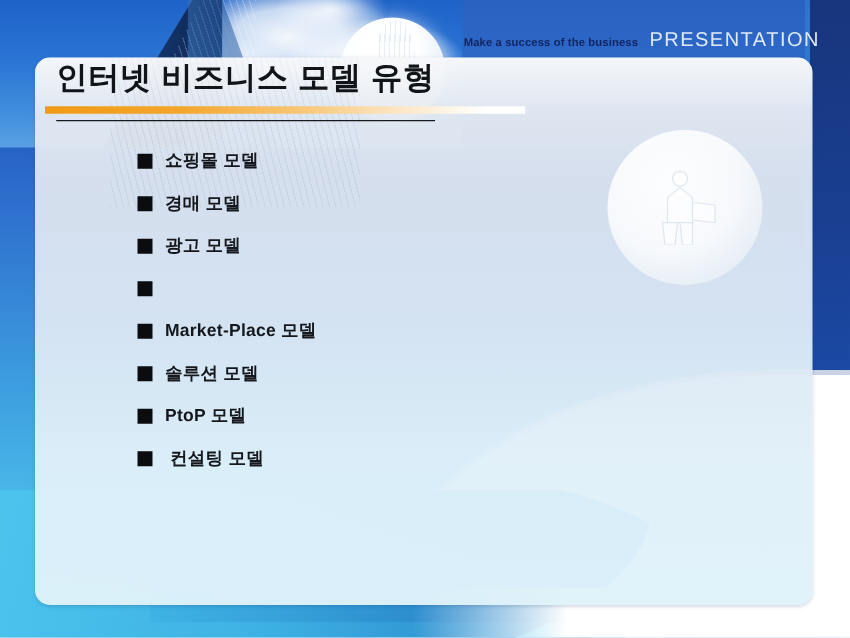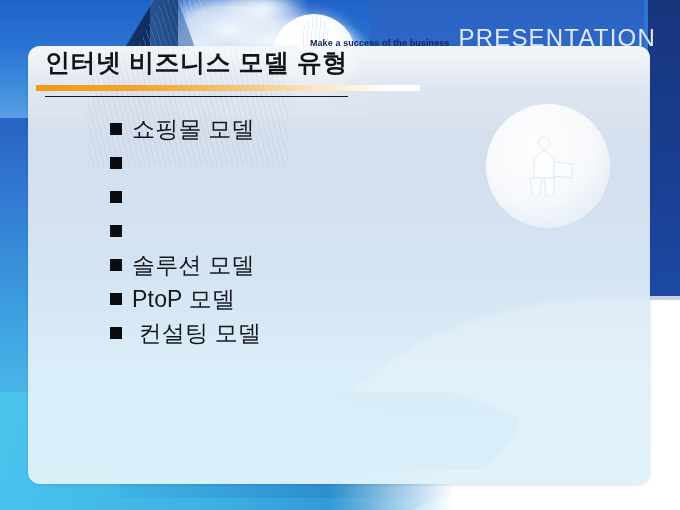--- a/index.html
+++ b/index.html
@@ -166,36 +166,36 @@
 
   
   .hdr{
     position:absolute;right:24px;top:24px;
     display:flex;align-items:baseline;gap:9px;
   }
   .hdr-tag{
     font-size:9px;font-weight:700;color:#11255e;letter-spacing:.1px;white-space:nowrap;
   }
   .hdr-main{
-    font-size:24px;font-weight:400;color:#dfe9f9;letter-spacing:1.2px;white-space:nowrap;
+    font-size:16px;font-weight:400;color:#dfe9f9;letter-spacing:1.2px;white-space:nowrap;
   }
 
   
   .bullets{
     position:absolute;left:110px;top:112px;width:470px;
   }
   .bullet-row{
     display:flex;align-items:center;
     height:34px;
   }
   .bullet-mark{
     width:12px;height:12px;background:#0a0c0f;flex:0 0 auto;margin-right:10px;
   }
   .bullet-text{
-    font-size:23px;font-weight:400;color:#14171c;letter-spacing:.2px;white-space:pre;
+    font-size:14px;font-weight:700;color:#14171c;letter-spacing:.2px;white-space:pre;
   }
 </style>
 </head>
 <body>
 
 <div id="slide">
 
   <div class="bg-blue"></div>
   <div class="bg-sky"></div>
   <div class="bg-right-flat"></div>
@@ -242,31 +242,37 @@
 
   <div class="bullets">
 
     <div class="bullet-row">
       <span class="bullet-mark"></span>
       <span class="bullet-text">쇼핑몰 모델</span>
     </div>
 
     <div class="bullet-row">
       <span class="bullet-mark"></span>
-    </div>
-
-    <div class="bullet-row">
-      <span class="bullet-mark"></span>
-    </div>
-
-
-    <div class="bullet-row">
-      <span class="bullet-mark"></span>
-    </div>
-
+      <span class="bullet-text">경매 모델</span>
+    </div>
+
+    <div class="bullet-row">
+      <span class="bullet-mark"></span>
+      <span class="bullet-text">광고 모델</span>
+    </div>
+
+
+    <div class="bullet-row">
+      <span class="bullet-mark"></span>
+    </div>
+
+    <div class="bullet-row">
+      <span class="bullet-mark"></span>
+      <span class="bullet-text">Market-Place 모델</span>
+    </div>
 
     <div class="bullet-row">
       <span class="bullet-mark"></span>
       <span class="bullet-text">솔루션 모델</span>
     </div>
 
     <div class="bullet-row">
       <span class="bullet-mark"></span>
       <span class="bullet-text">PtoP 모델</span>
     </div>

